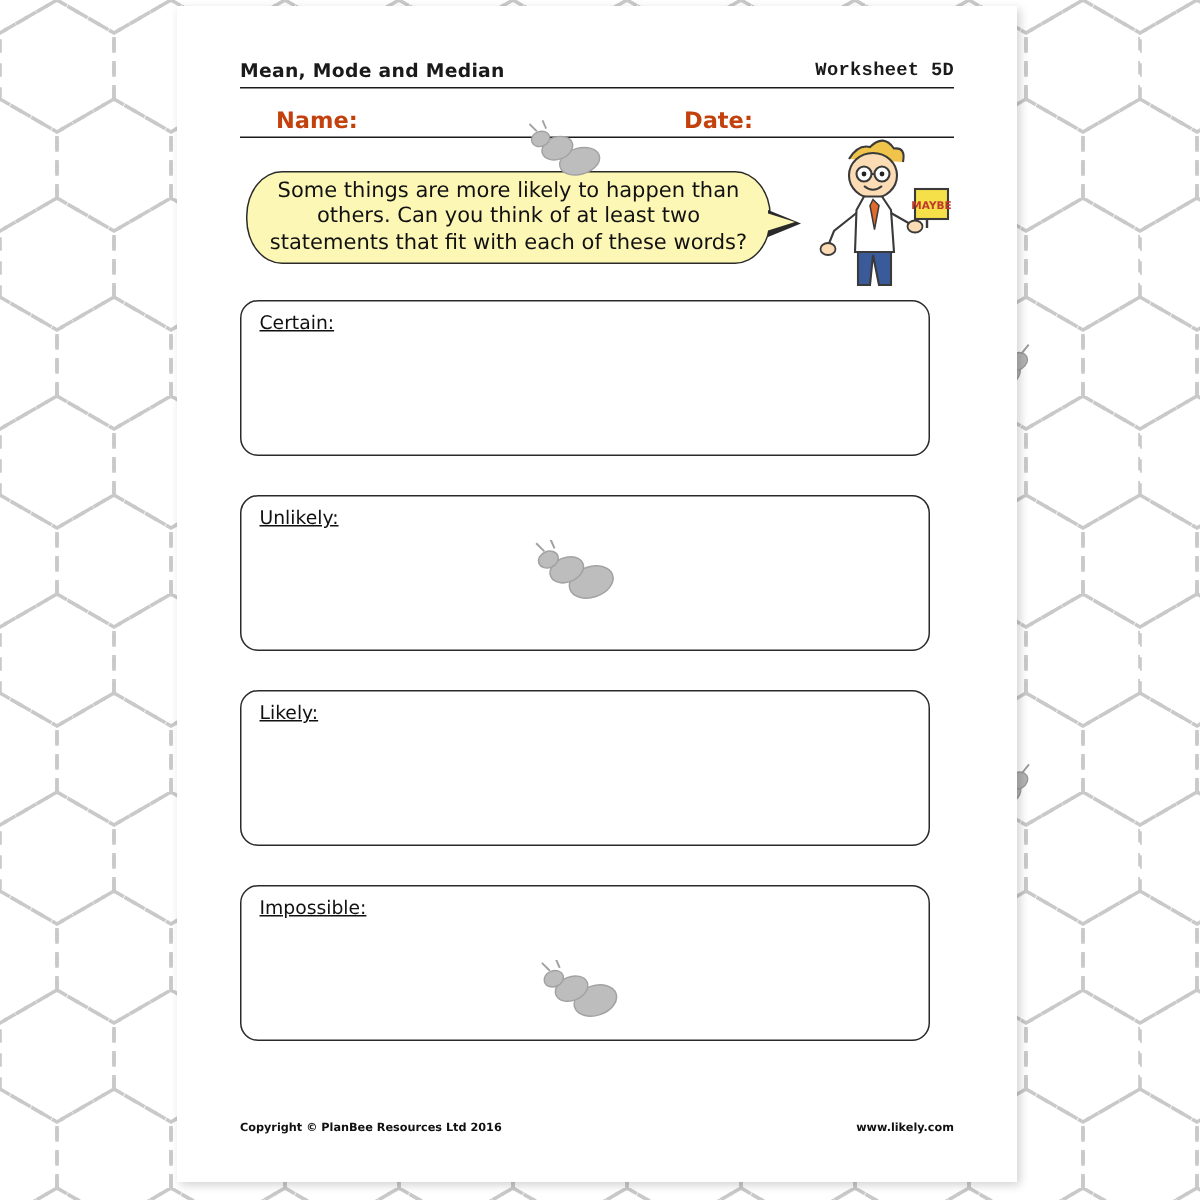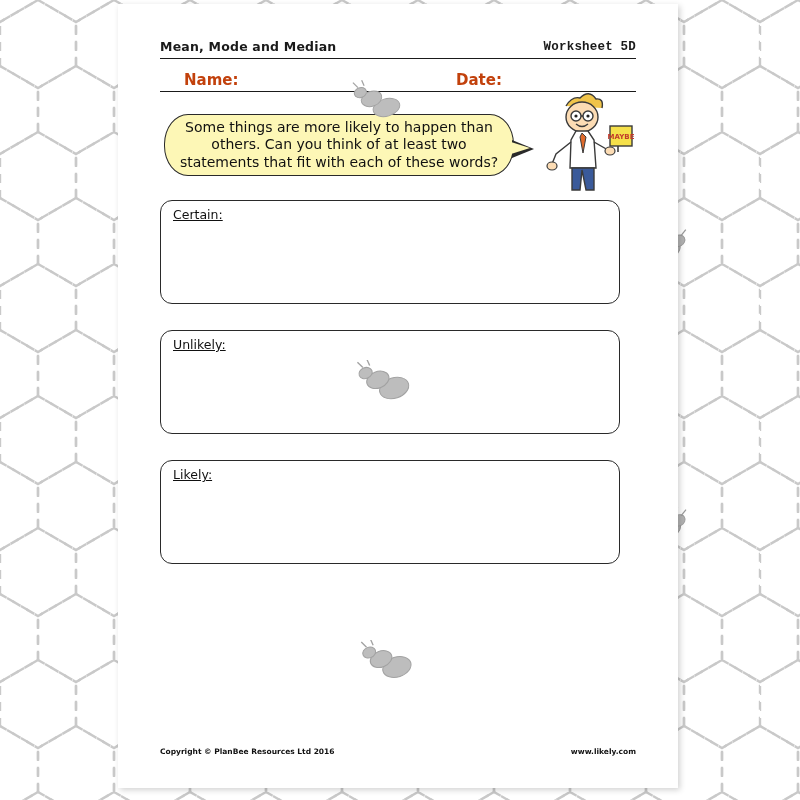--- a/index.html
+++ b/index.html
@@ -321,20 +321,23 @@
       <div class="boxes">
         <div class="abox">
           <div class="abox-label">Certain:</div>
         </div>
         <div class="abox">
           <div class="abox-label">Unlikely:</div>
         </div>
         <div class="abox">
           <div class="abox-label">Likely:</div>
         </div>
+        <div class="abox">
+          <div class="abox-label">Impossible:</div>
+        </div>
       </div>
 
     </div>
 
     <div class="footer">
       <div class="foot-text">Copyright © PlanBee Resources Ltd 2016</div>
       <div class="foot-text">www.likely.com</div>
     </div>
   </div>
 

